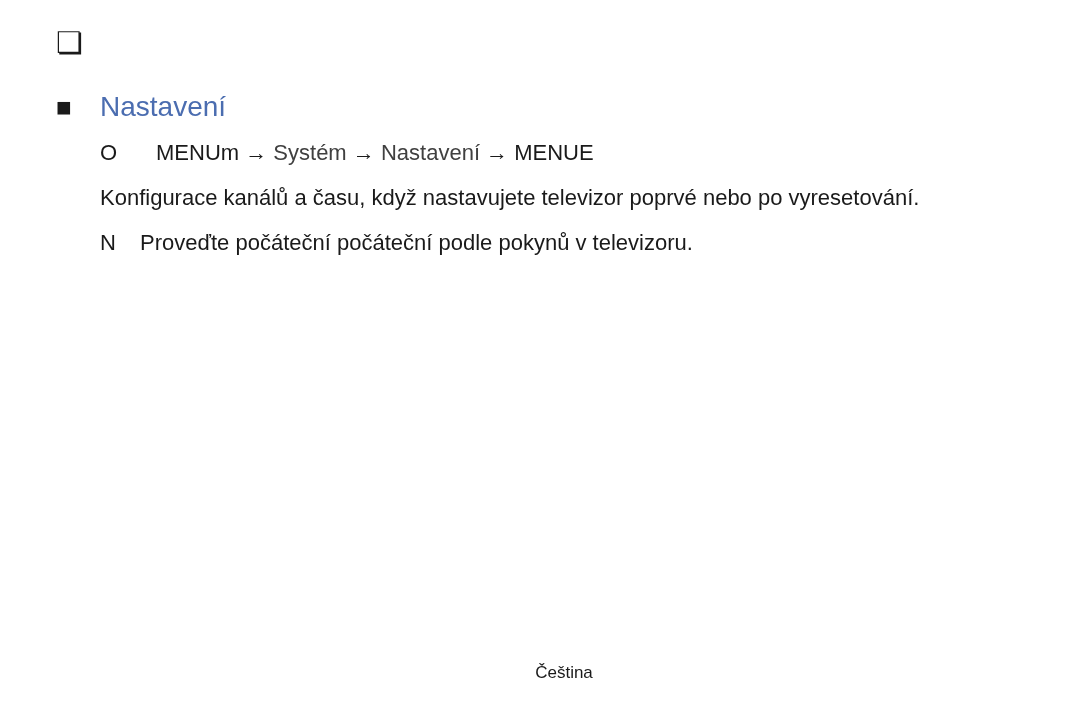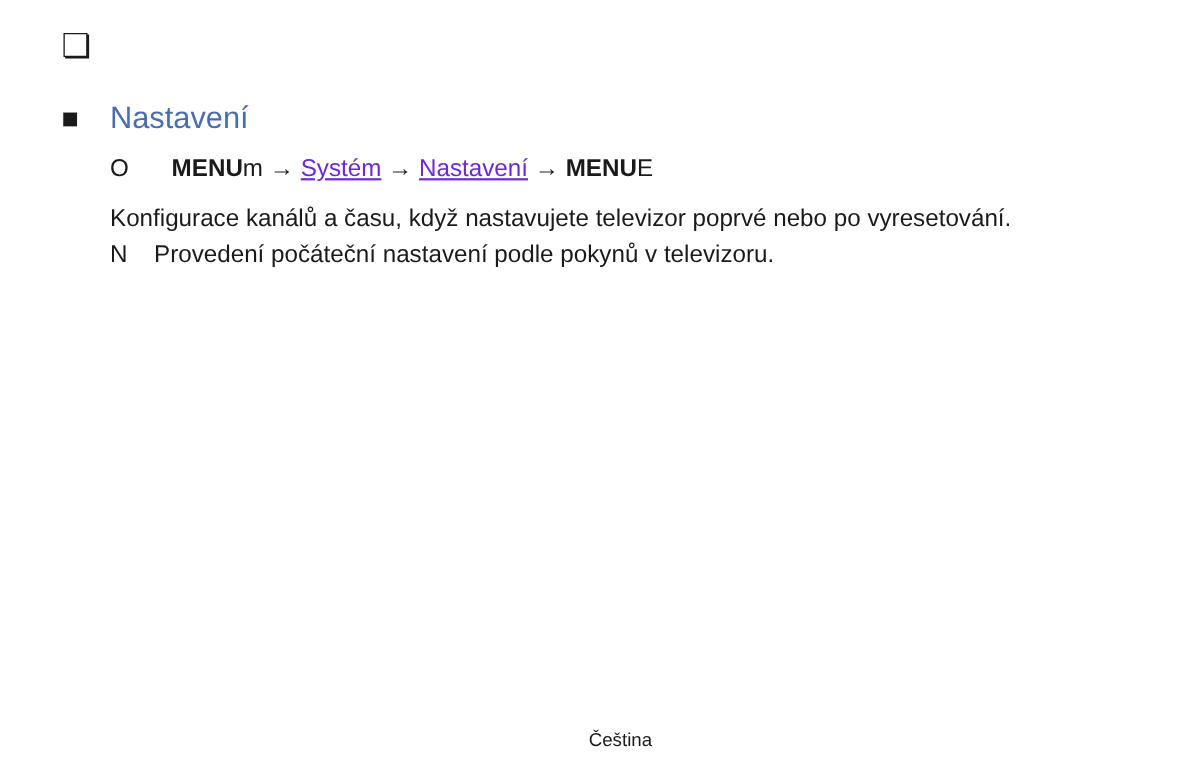--- a/index.html
+++ b/index.html
@@ -8,23 +8,23 @@
   .row { display: flex; align-items: flex-start; }
   .title-row { margin-bottom: 28px; }
   .title-bullet { font-size: 30px; line-height: 38px; width: 44px; flex: 0 0 44px; text-align: left; }
   .title-text { font-size: 30px; font-weight: 400; line-height: 38px; }
   .section-row { margin-bottom: 14px; }
   .section-bullet { font-size: 26px; line-height: 34px; width: 44px; flex: 0 0 44px; text-align: left; }
   .section-text { font-size: 28px; font-weight: 400; line-height: 34px; color: #4b6db0; }
   .nav-row { margin-bottom: 14px; padding-left: 44px; }
   .nav-bullet { font-size: 22px; line-height: 30px; width: 56px; flex: 0 0 56px; }
   .nav-content { font-size: 22px; line-height: 30px; }
-  .bold { font-weight: 700; }
-  .blue { color: #6d28d9; text-decoration: underline; }
-  .body-text { font-size: 22px; line-height: 32px; padding-left: 44px; margin-bottom: 2px; max-width: 940px; }
+  .bold { font-weight: 400; }
+  .blue { color: #404040; }
+  .body-text { font-size: 22px; line-height: 32px; padding-left: 44px; margin-bottom: 14px; max-width: 940px; }
   .note-row { padding-left: 44px; }
   .note-bullet { font-size: 22px; line-height: 30px; width: 40px; flex: 0 0 40px; }
   .note-text { font-size: 22px; line-height: 30px; }
   .footer { position: absolute; bottom: 22px; left: 0; width: 100%; text-align: center; font-size: 17px; color: #1a1a1a; padding-left: 48px; }
 </style>
 </head>
 <body>
 
 <div class="page">
 
@@ -41,18 +41,18 @@
     <div class="nav-bullet">O</div>
     <div class="nav-content">
       <span class="bold">MENU</span><span>m</span><span>  → </span><span class="blue">Systém</span><span> → </span><span class="blue">Nastavení</span><span> → </span><span class="bold">MENU</span><span>E</span>
     </div>
   </div>
 
   <div class="body-text">Konfigurace kanálů a času, když nastavujete televizor poprvé nebo po vyresetování.</div>
 
   <div class="row note-row">
     <div class="note-bullet">N</div>
-    <div class="note-text">Provedení počáteční nastavení podle pokynů v televizoru.</div>
+    <div class="note-text">Proveďte počáteční počáteční podle pokynů v televizoru.</div>
   </div>
 
   <div class="footer">Čeština</div>
 
 </div>
 
 </body></html>

